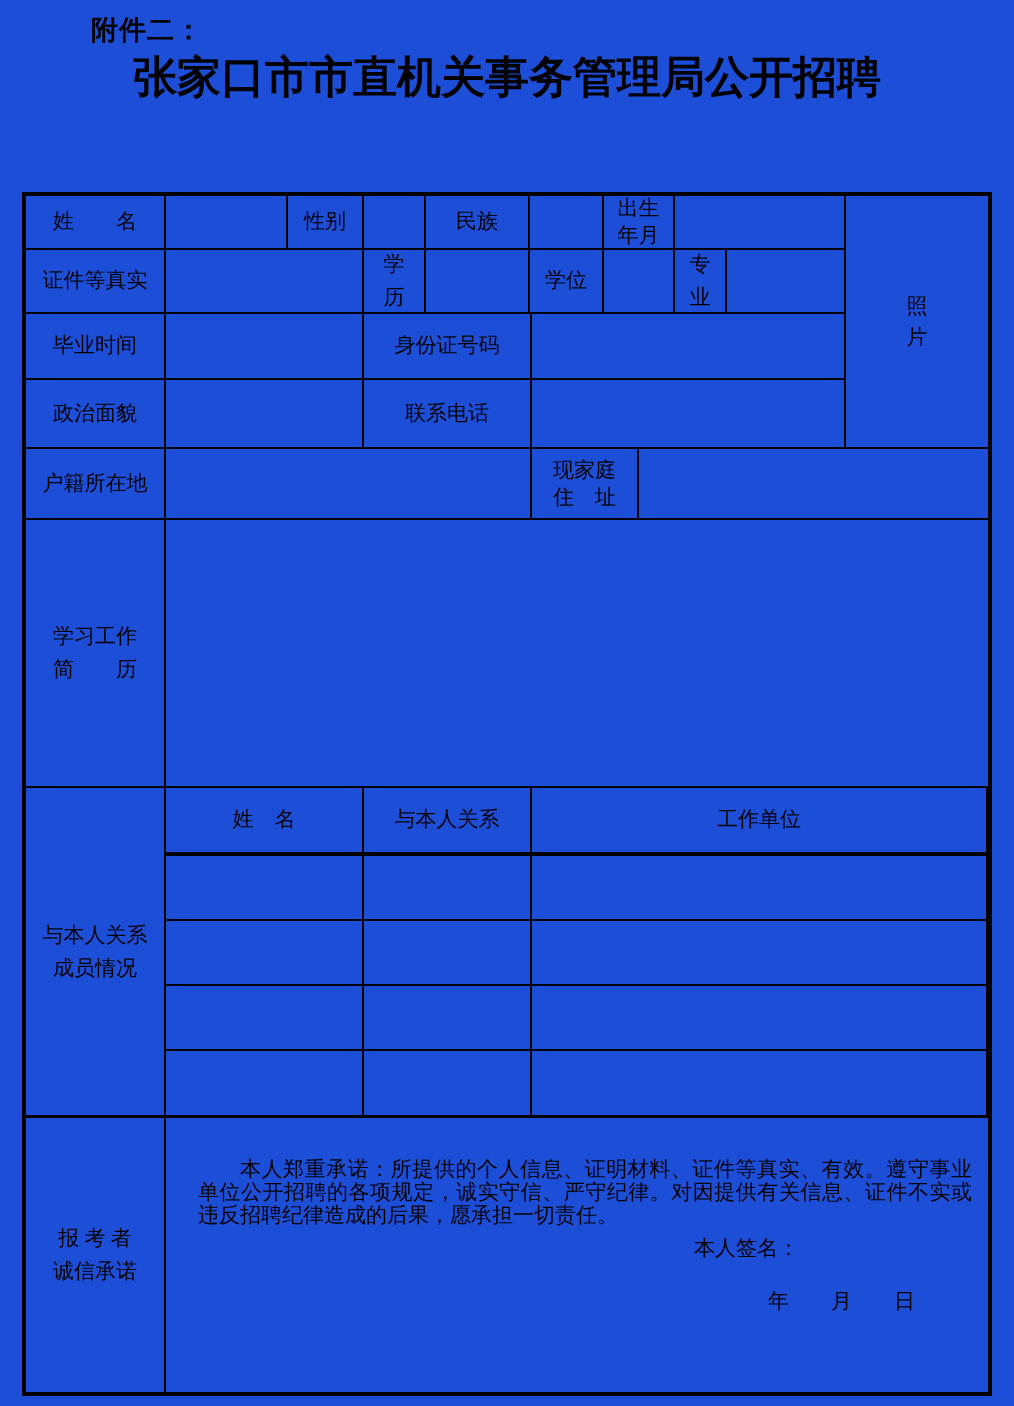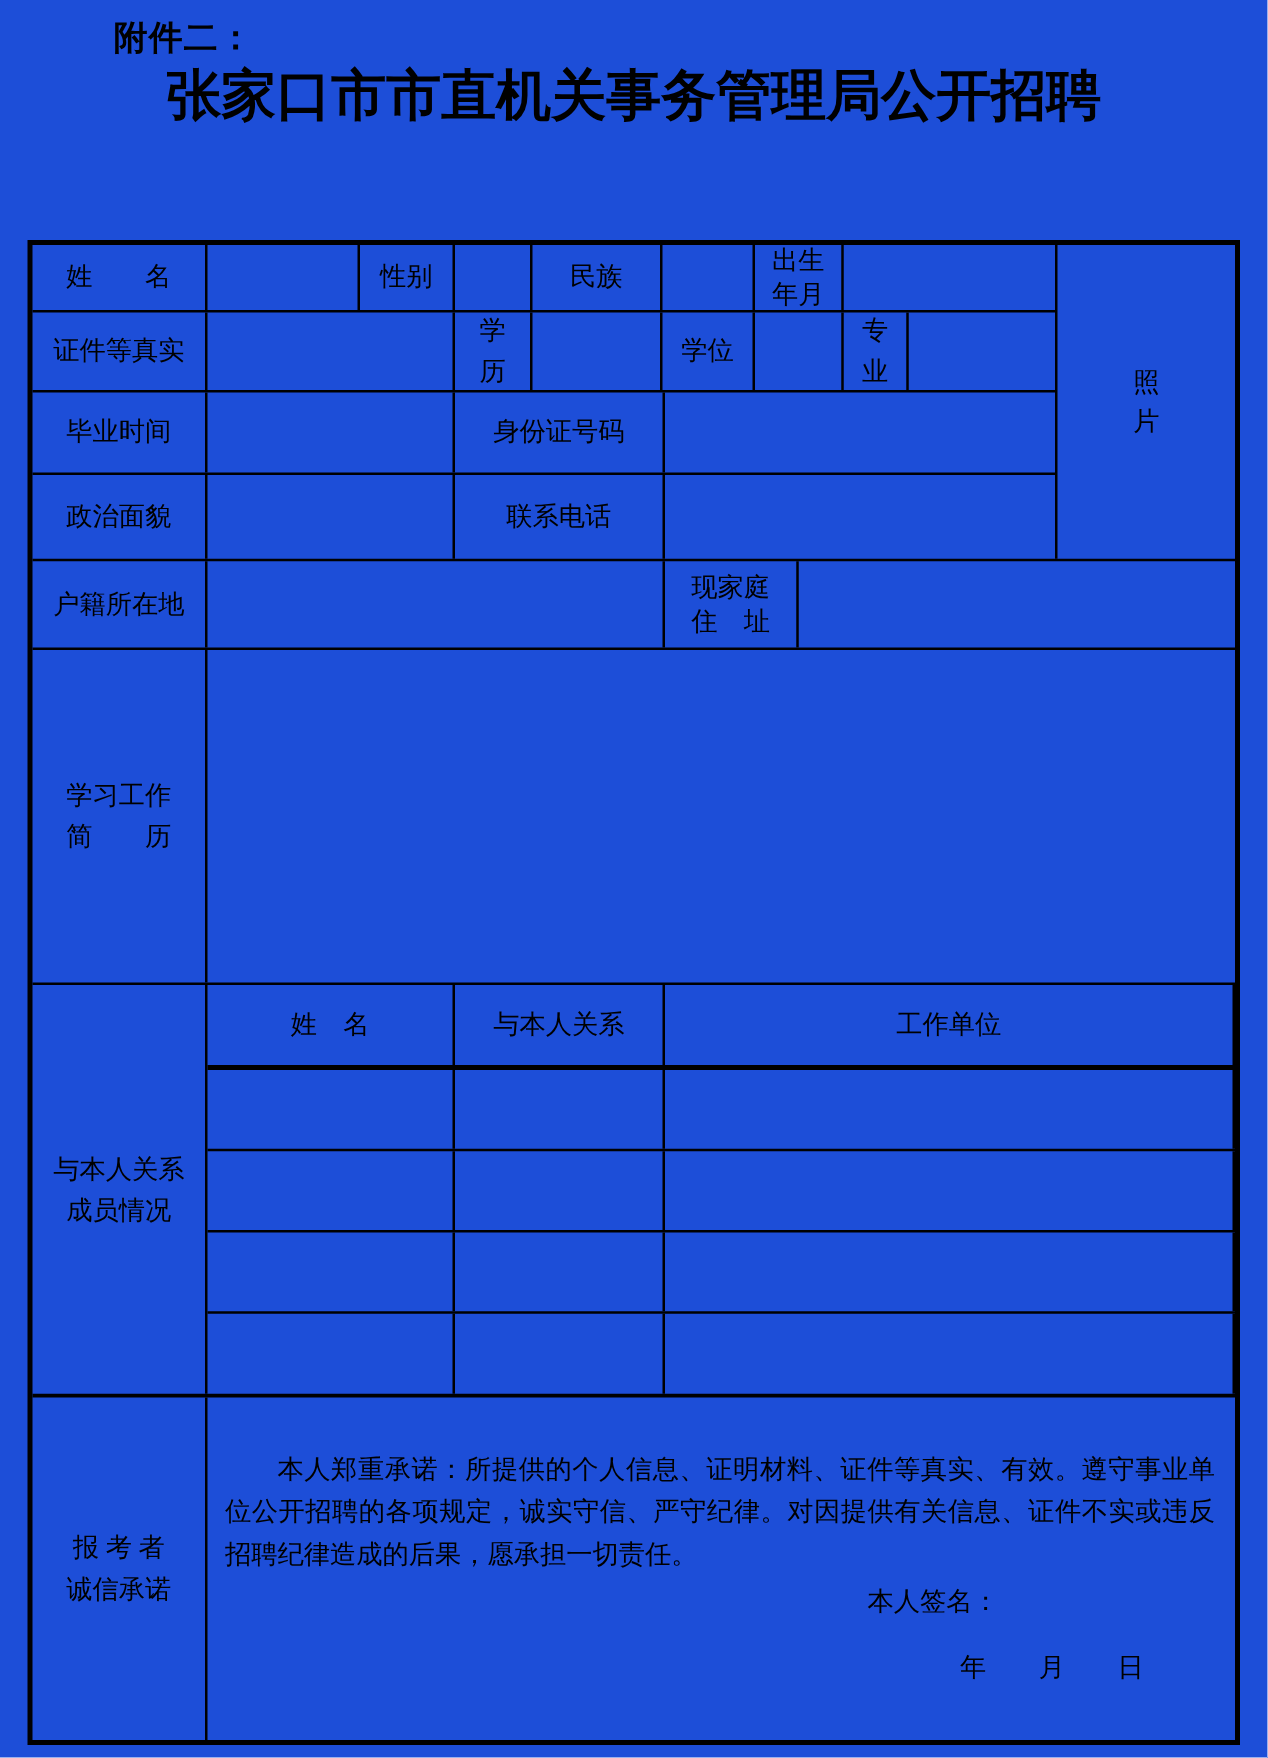--- a/index.html
+++ b/index.html
@@ -74,21 +74,21 @@
   .fam-row:last-child { border-bottom: none; }
   .fam-row.h64r { height: 64px; }
 
   
   .pledge-content {
     flex: 1; padding: 40px 16px 0 14px;
     display: block; text-align: left;
   }
   .pledge-text {
     text-indent: 2em; text-align: justify;
-    line-height: 34px; font-size: 21px;
+    line-height: 23px; font-size: 21px; margin-left: 18px;
   }
   .signature-line { margin-top: 8px; padding-left: 514px; font-size: 21px; }
   .date-line { margin-top: 26px; padding-left: 588px; font-size: 21px; }
 </style>
 </head>
 <body>
 
 <div class="page">
 
   <div class="attachment">附件二：</div>

